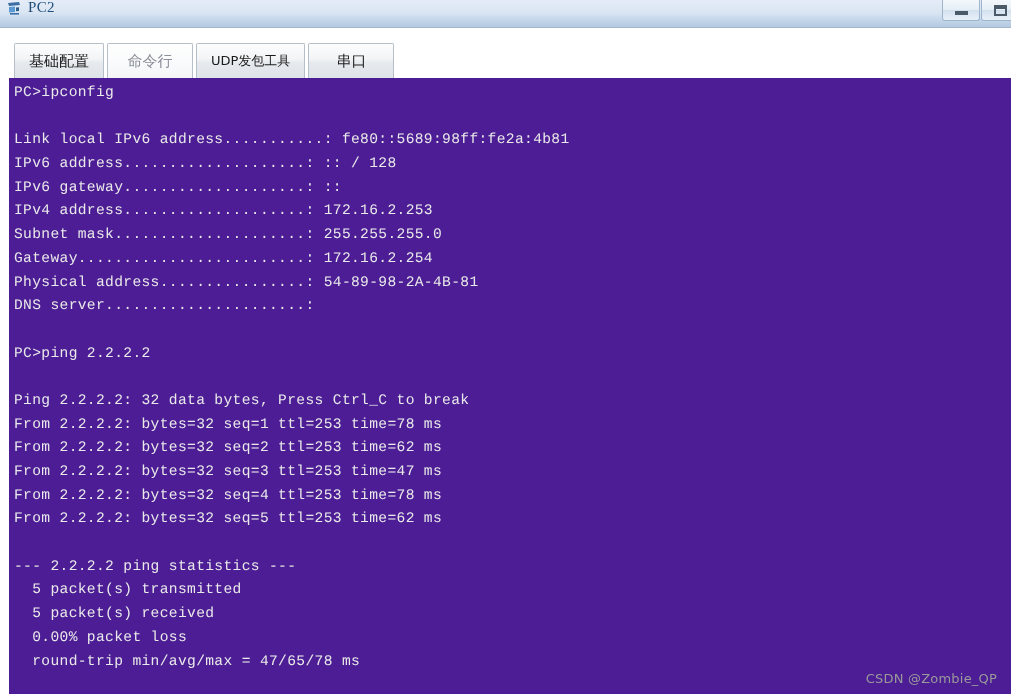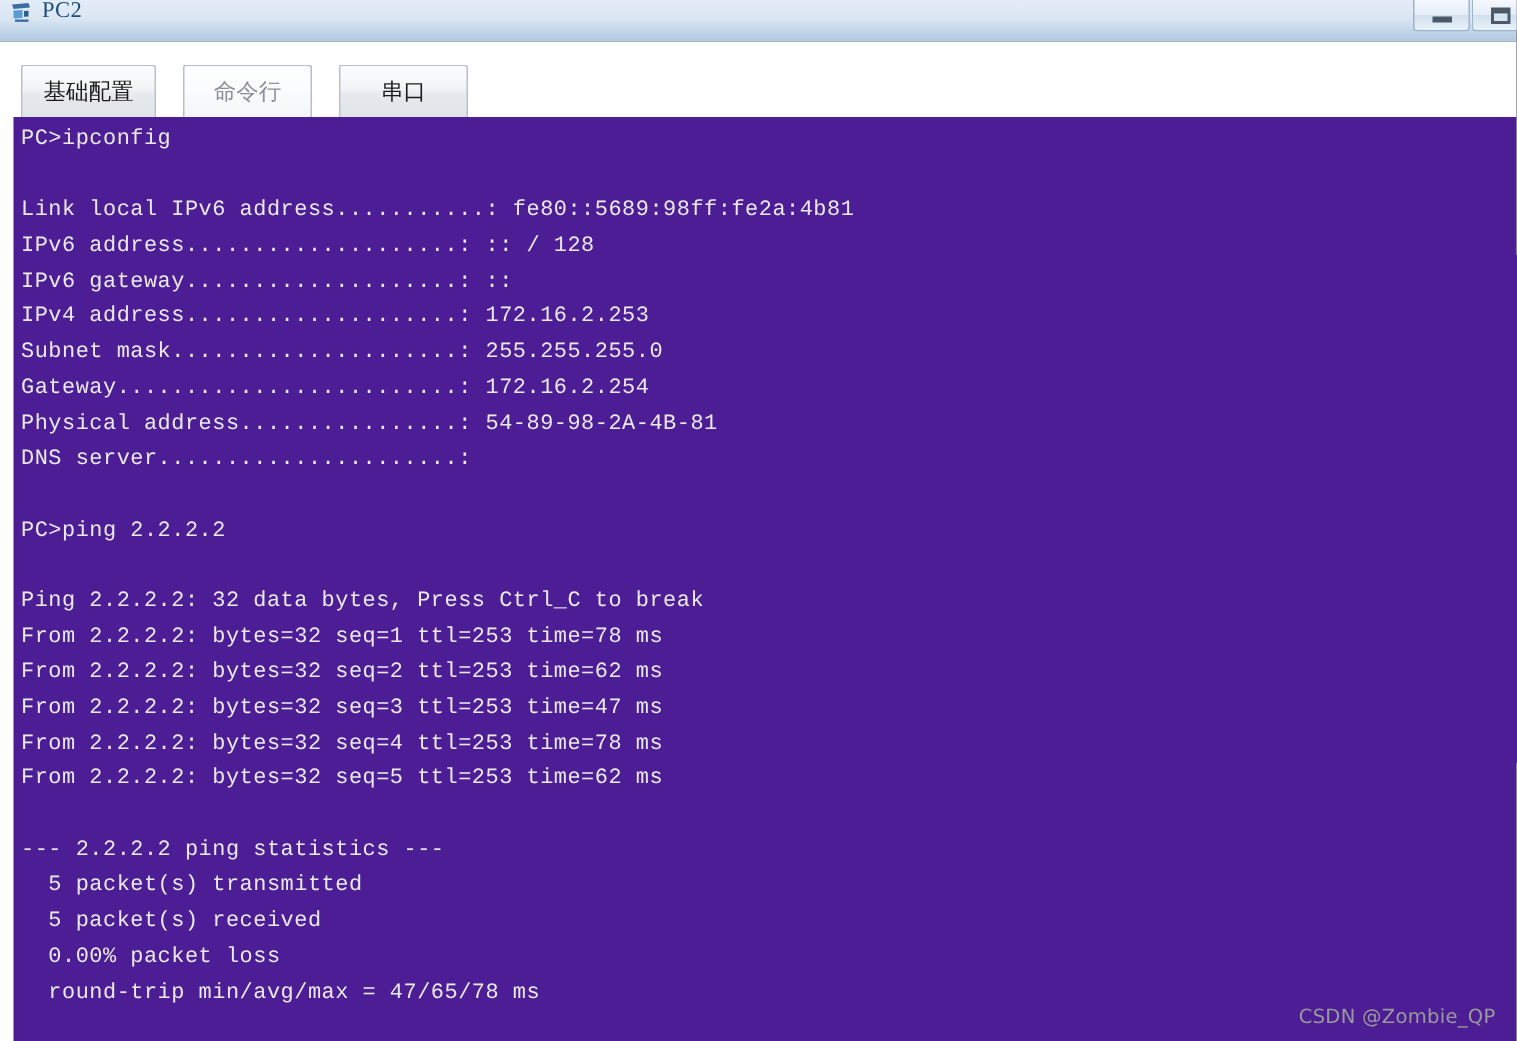--- a/index.html
+++ b/index.html
@@ -88,21 +88,21 @@
     height: 50px;
     background: #ffffff;
     display: flex;
     align-items: flex-end;
     padding-left: 14px;
     box-sizing: border-box;
   }
   .tab {
     height: 35px;
     min-width: 86px;
-    margin-right: 18px;
+    margin-right: 3px;
     padding: 0 14px;
     box-sizing: border-box;
     display: flex;
     align-items: center;
     justify-content: center;
     border: 1px solid #b6bfc8;
     border-bottom: none;
     border-radius: 2px 2px 0 0;
     background: linear-gradient(to bottom, #fdfdfd 0%, #f2f4f6 45%, #e6eaee 55%, #dfe4e9 100%);
     font-family: "DejaVu Sans", sans-serif;
@@ -188,20 +188,23 @@
     </div>
   </div>
 
   <div class="tab-strip">
     <div class="tab">
       <span>基础配置</span>
     </div>
     <div class="tab active">
       <span>命令行</span>
     </div>
+    <div class="tab small">
+      <span>UDP发包工具</span>
+    </div>
     <div class="tab">
       <span>串口</span>
     </div>
   </div>
 
   <div class="terminal-wrap">
     <div class="terminal">
       <div class="term-lines"><div>PC&gt;ipconfig</div><div></div><div>Link local IPv6 address...........: fe80::5689:98ff:fe2a:4b81</div><div>IPv6 address....................: :: / 128</div><div>IPv6 gateway....................: ::</div><div>IPv4 address....................: 172.16.2.253</div><div>Subnet mask.....................: 255.255.255.0</div><div>Gateway.........................: 172.16.2.254</div><div>Physical address................: 54-89-98-2A-4B-81</div><div>DNS server......................:</div><div></div><div>PC&gt;ping 2.2.2.2</div><div></div><div>Ping 2.2.2.2: 32 data bytes, Press Ctrl_C to break</div><div>From 2.2.2.2: bytes=32 seq=1 ttl=253 time=78 ms</div><div>From 2.2.2.2: bytes=32 seq=2 ttl=253 time=62 ms</div><div>From 2.2.2.2: bytes=32 seq=3 ttl=253 time=47 ms</div><div>From 2.2.2.2: bytes=32 seq=4 ttl=253 time=78 ms</div><div>From 2.2.2.2: bytes=32 seq=5 ttl=253 time=62 ms</div><div></div><div>--- 2.2.2.2 ping statistics ---</div><div>  5 packet(s) transmitted</div><div>  5 packet(s) received</div><div>  0.00% packet loss</div><div>  round-trip min/avg/max = 47/65/78 ms</div></div>
       <div class="watermark">CSDN @Zombie_QP</div>
     </div>

